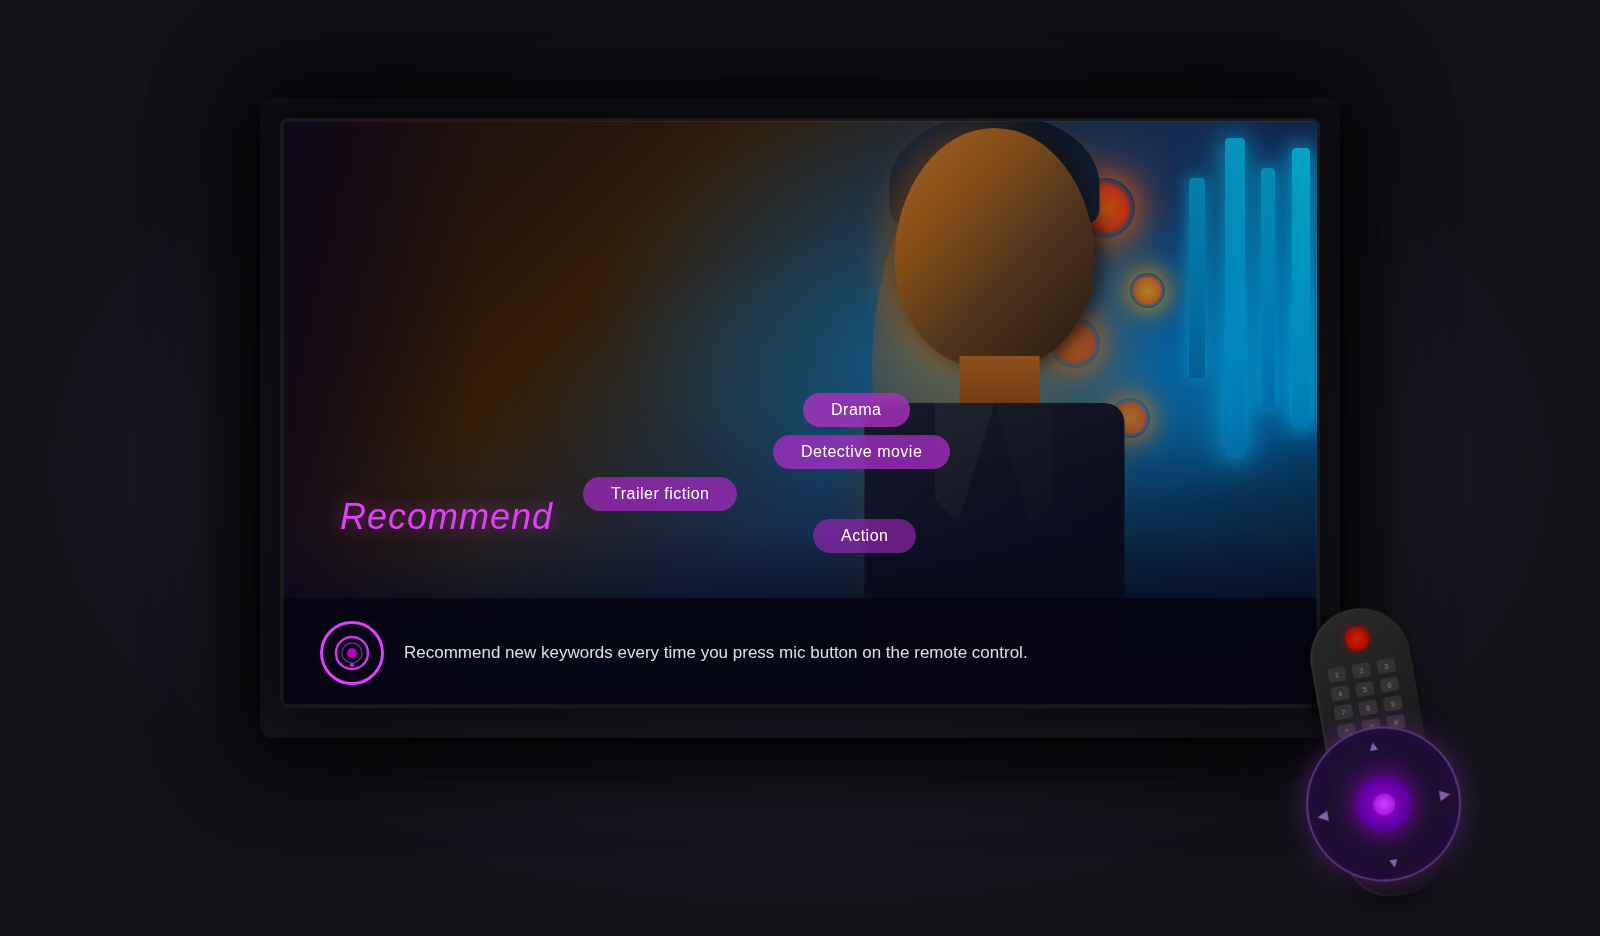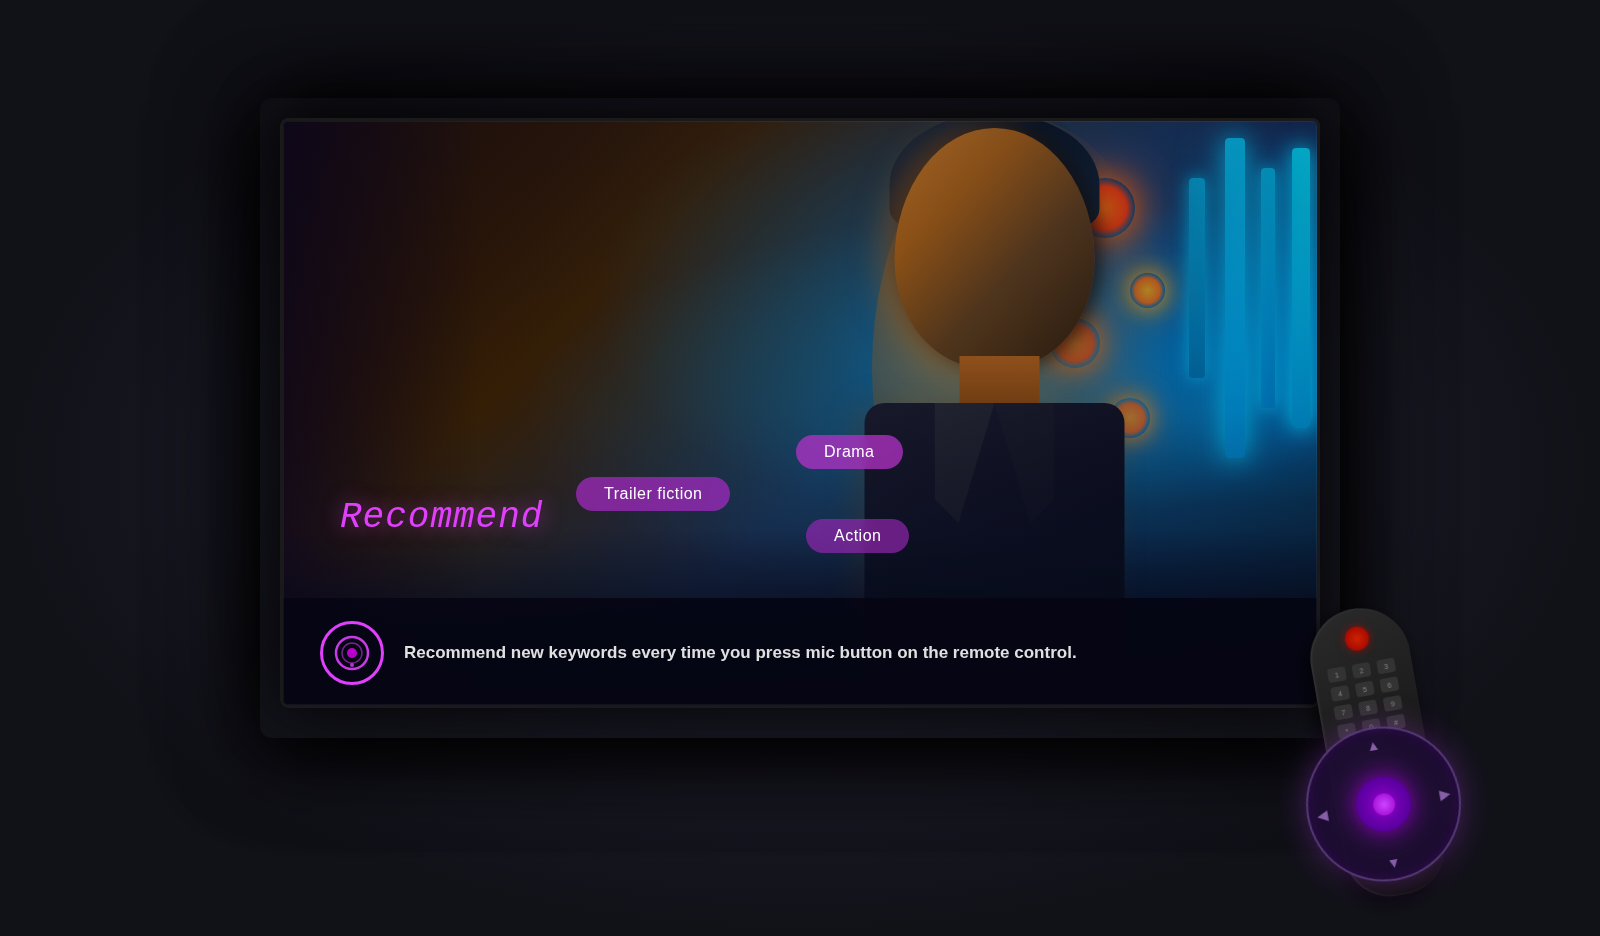--- a/index.html
+++ b/index.html
@@ -262,33 +262,33 @@
       flex-direction: column;
       justify-content: flex-end;
       padding: 0 0 0 0;
     }
 
     
     .recommend-label {
       position: absolute;
       left: 60px;
       bottom: 170px;
-      font-family: Liberation Mono, monospace;
+      font-family: Liberation Sans, sans-serif;
       font-size: 36px;
       font-style: italic;
       font-weight: 400;
       color: #e040fb;
       letter-spacing: 1px;
       text-shadow: 0 0 20px rgba(224,64,251,0.5);
     }
 
     
     .genre-tags {
       position: absolute;
-      left: 296px;
+      left: 303px;
       bottom: 155px;
       display: flex;
       flex-direction: column;
       gap: 8px;
     }
 
     .tag-row {
       display: flex;
       gap: 0;
     }
@@ -358,21 +358,21 @@
       display: flex;
       align-items: center;
       justify-content: center;
       flex-shrink: 0;
     }
 
     .bottom-text {
       font-size: 17px;
       color: #e0e0e0;
       line-height: 1.4;
-      font-weight: 700;
+      font-weight: 400;
     }
 
     
     .remote-wrapper {
       position: absolute;
       right: -130px;
       bottom: -90px;
       width: 280px;
       height: 380px;
       transform: rotate(-10deg);
@@ -540,20 +540,23 @@
     <div class="bottom-gradient"></div>
     <div class="left-gradient"></div>
 
     <div class="ui-overlay">
 
       <div class="recommend-label">Recommend</div>
 
       <div class="genre-tags">
         <div class="tag-row">
           <span class="genre-tag tag-drama">Drama</span>
+        </div>
+        <div class="tag-row">
+          <span class="genre-tag tag-detective">Detective movie</span>
         </div>
         <div class="tag-row">
           <span class="genre-tag tag-scifi">Trailer fiction</span>
         </div>
         <div class="tag-row">
           <span class="genre-tag tag-trailer">Action</span>
         </div>
       </div>
 
       <div class="bottom-bar">

